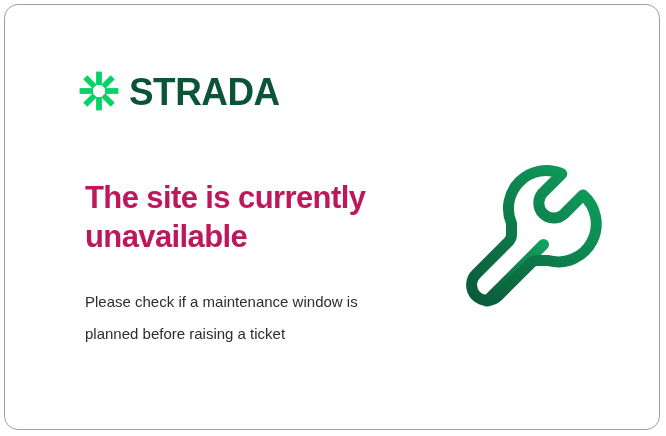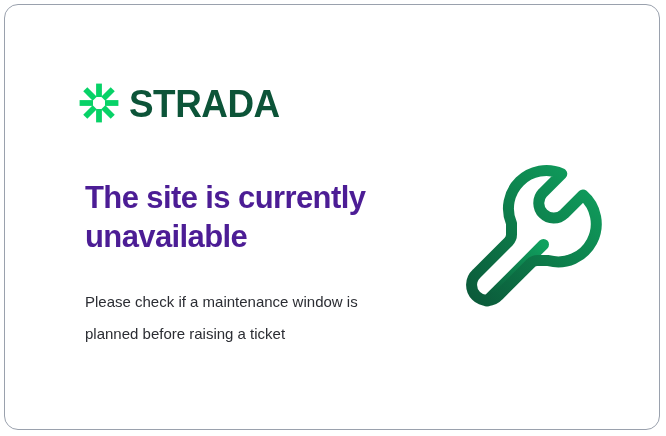--- a/index.html
+++ b/index.html
@@ -36,21 +36,20 @@
   }
 
   
   .brand {
     position: absolute;
     left: 74px;
     top: 66px;
     display: flex;
     align-items: center;
     gap: 10px;
-    margin-top: 12px;
   }
   .brand-mark {
     width: 40px;
     height: 40px;
     display: block;
     flex: 0 0 auto;
   }
   .brand-word {
     font-family: "Liberation Sans", sans-serif;
     font-weight: 700;
@@ -68,21 +67,21 @@
   .headline {
     position: absolute;
     left: 80px;
     top: 152px;
     width: 330px;
     font-family: "Liberation Sans", sans-serif;
     font-weight: 700;
     font-size: 31px;
     line-height: 39px;
     letter-spacing: -0.6px;
-    color: #4c1d95;
+    color: #be185d;
   }
 
   
   .body-copy {
     position: absolute;
     left: 80px;
     top: 266px;
     width: 310px;
     font-family: "Liberation Sans", sans-serif;
     font-weight: 400;

